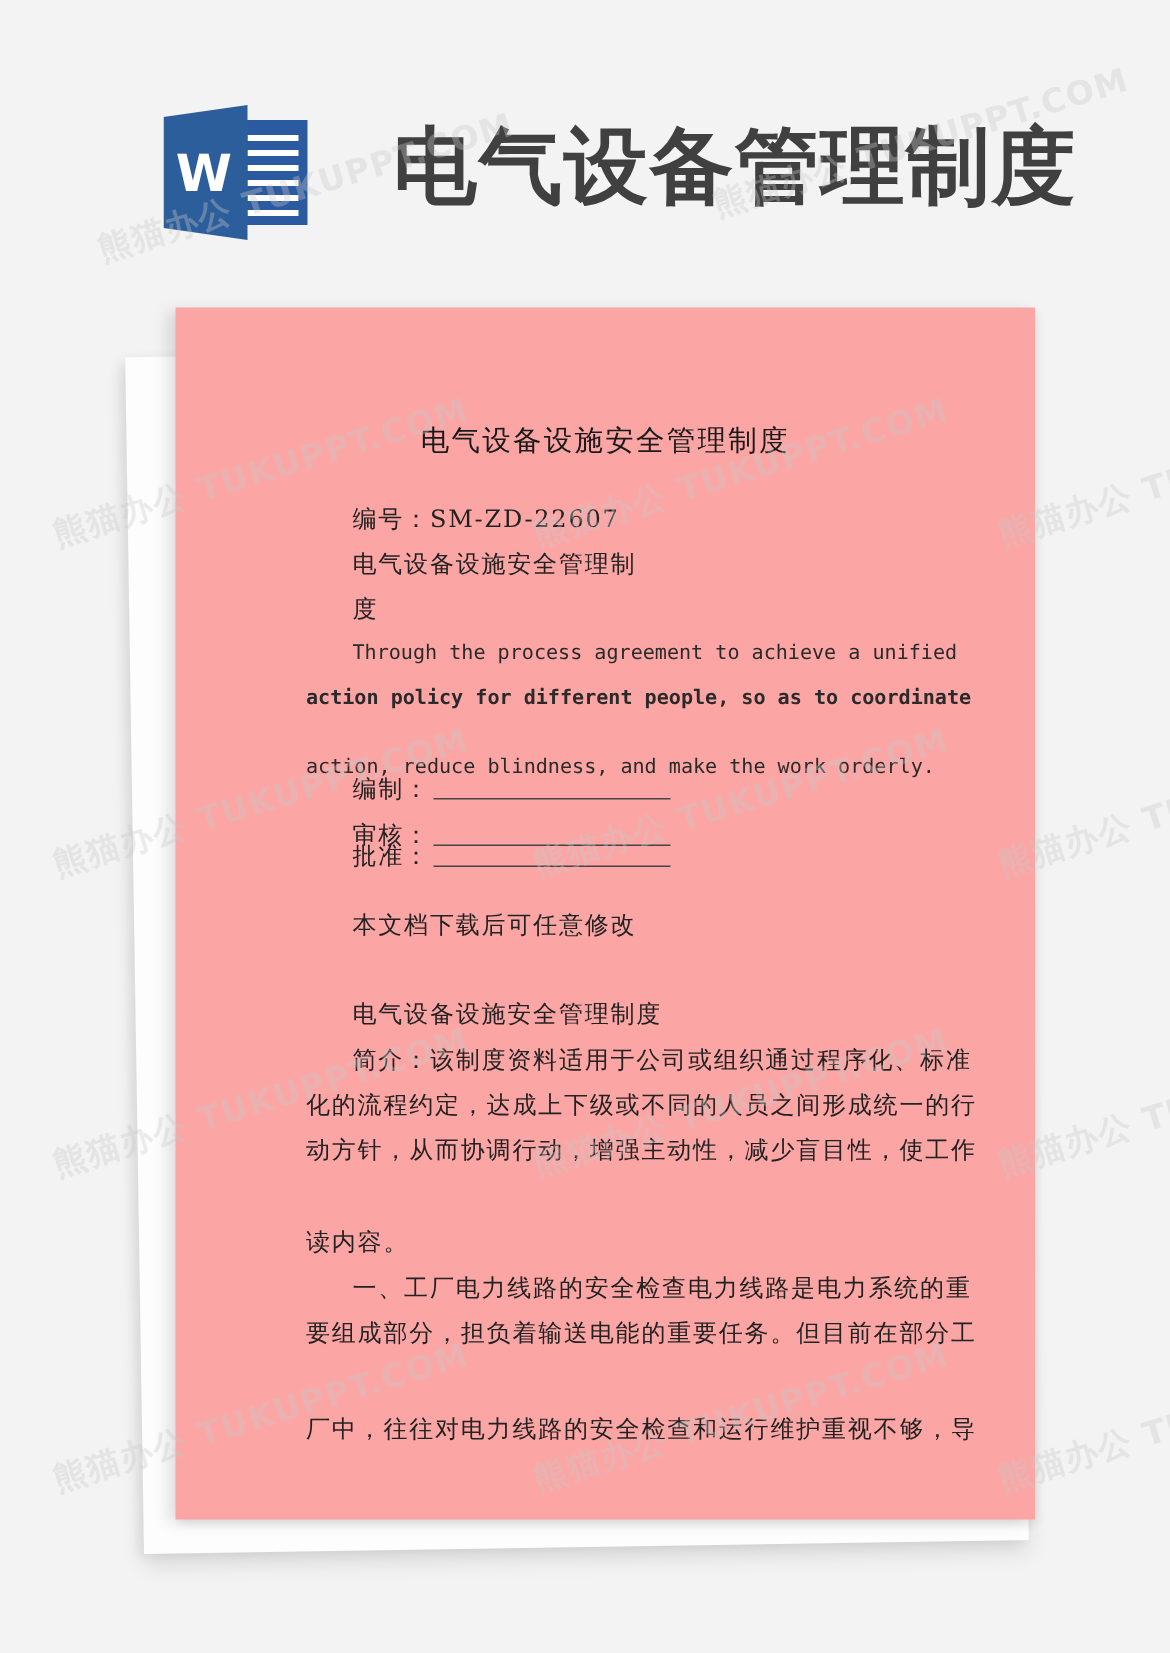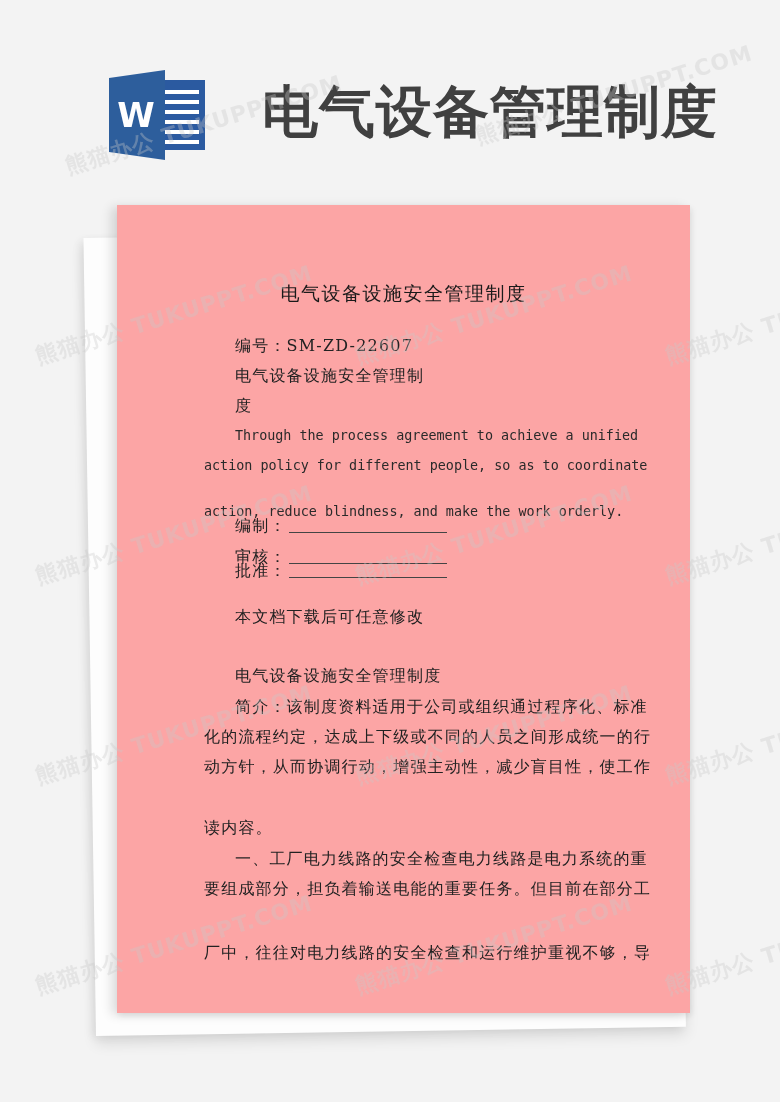--- a/index.html
+++ b/index.html
@@ -66,21 +66,21 @@
 <div class="paper">
   <div class="doc-title" style="top:76px;">电气设备设施安全管理制度</div>
 
   <div class="line cjk" style="left:118px; top:131px;">
     <span>编号：SM-ZD-22607</span>
   </div>
   <div class="line cjk" style="left:118px; top:161px;">电气设备设施安全管理制</div>
   <div class="line cjk" style="left:118px; top:191px;">度</div>
 
   <div class="line mono" style="left:118px; top:221px;">Through the process agreement to achieve a unified</div>
-  <div class="line mono" style="left:87px; top:251px;">action policy for different people, so as to coordinate</div>
+  <div class="line mono" style="left:87px; top:251px;font-weight:bold;">action policy for different people, so as to coordinate</div>
   <div class="line mono" style="left:87px; top:297px;">action, reduce blindness, and make the work orderly.</div>
 
   <div class="line cjk" style="left:118px; top:311px;">
     <span>编制：</span><span class="field-line"></span>
   </div>
   <div class="line cjk" style="left:118px; top:342px;">
     <span>审核：</span><span class="field-line"></span>
   </div>
   <div class="line cjk" style="left:118px; top:356px;">
     <span>批准：</span><span class="field-line"></span>

